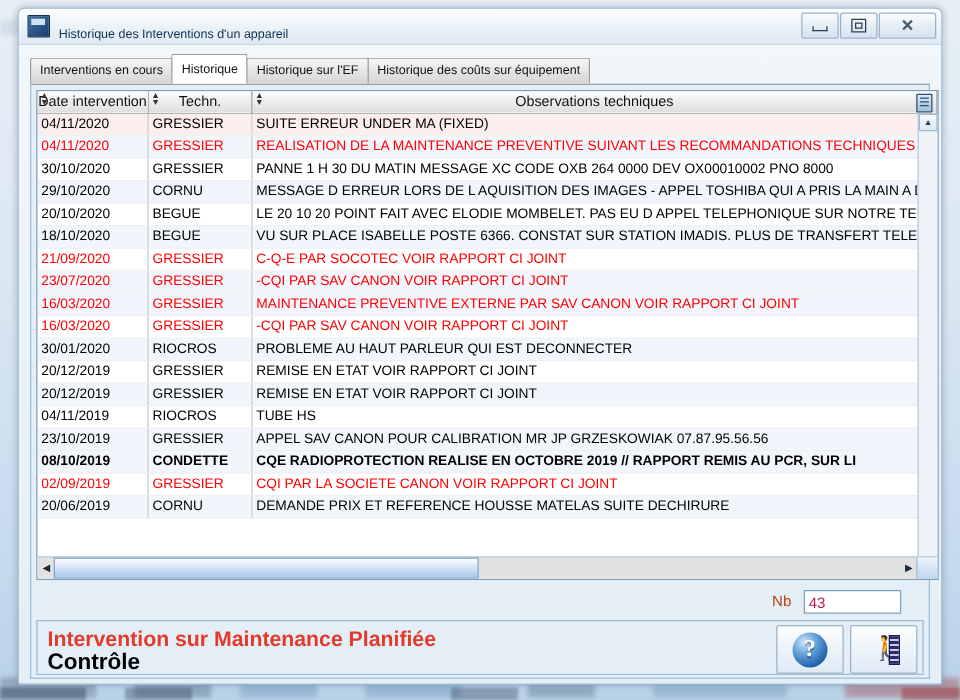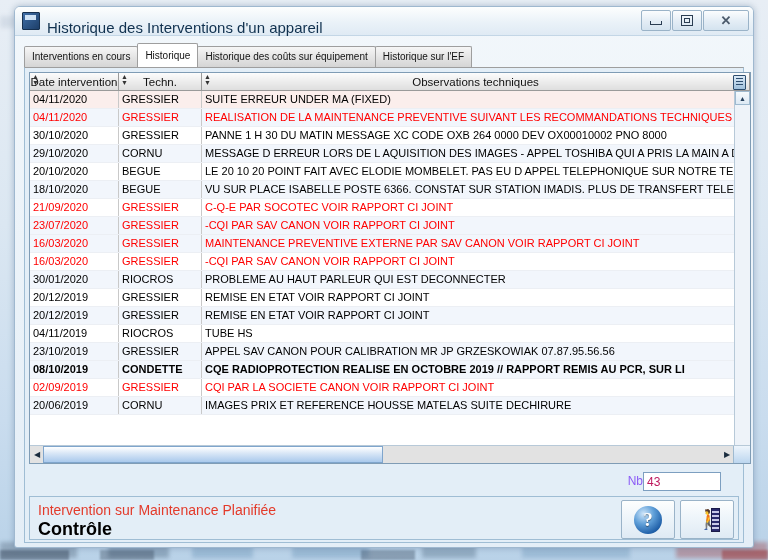--- a/index.html
+++ b/index.html
@@ -88,21 +88,21 @@
     flex: none;
   }
   .app-icon::after {
     content: "";
     position: absolute;
     left: 2px; top: 2px;
     width: 11px; height: 5px;
     background: #cfe2f5;
   }
   .title-text {
-    font-size: 15px;
+    font-size: 10px;
     color: #10314f;
     margin-left: 7px;
     white-space: nowrap;
     margin-top: 12px;
   }
   .win-buttons {
     position: absolute;
     right: 4px;
     top: 3px;
     display: flex;
@@ -309,21 +309,22 @@
     position: absolute;
     left: 4px; right: 4px;
     top: 400px;
     height: 26px;
     display: flex;
     align-items: center;
     justify-content: flex-end;
   }
   .nb-label {
     font-size: 12px;
-    color: #8b5cf6;
+    color: #c2410c;
+    margin-right: 10px;
     text-align: right;
   }
   .nb-input {
     width: 78px;
     height: 19px;
     border: 1px solid #7d9fc0;
     background: #fff;
     font-size: 12px;
     line-height: 19px;
     padding-left: 3px;
@@ -338,22 +339,23 @@
     left: 4px; right: 4px;
     top: 428px;
     height: 44px;
     border: 1px solid #9fbdd4;
     background: #e3eef7;
     box-sizing: border-box;
   }
   .footer-line1 {
     position: absolute;
     left: 8px; top: 5px;
-    font-size: 14px;
+    font-size: 17px;
     color: #e33a2a;
+    font-weight: bold;
   }
   .footer-line2 {
     position: absolute;
     left: 8px; top: 22px;
     font-size: 18px;
     color: #000;
     font-weight: bold;
   }
   .footer-buttons {
     position: absolute;
@@ -423,22 +425,22 @@
       </div>
       <div class="win-btn close">
         <span>✕</span>
       </div>
     </div>
   </div>
 
   <div class="tabstrip">
     <div class="tab">Interventions en cours</div>
     <div class="tab active">Historique</div>
+    <div class="tab">Historique sur l'EF</div>
     <div class="tab">Historique des coûts sur équipement</div>
-    <div class="tab">Historique sur l'EF</div>
   </div>
 
   <div class="page">
 
     <div class="grid-wrap">
       <table class="grid">
         <thead>
           <tr>
             <th class="c-date">
               <span class="sortmark">▲<br>▼</span>
@@ -537,21 +539,21 @@
               <td>CQE RADIOPROTECTION REALISE EN OCTOBRE 2019 // RAPPORT REMIS AU PCR, SUR LI</td>
             </tr>
             <tr class="red">
               <td class="c-date">02/09/2019</td>
               <td class="c-tech">GRESSIER</td>
               <td>CQI PAR LA SOCIETE CANON    VOIR RAPPORT CI JOINT</td>
             </tr>
             <tr class="alt">
               <td class="c-date">20/06/2019</td>
               <td class="c-tech">CORNU</td>
-              <td>IMAGES PRIX ET REFERENCE HOUSSE MATELAS SUITE DECHIRURE</td>
+              <td>DEMANDE PRIX ET REFERENCE HOUSSE MATELAS SUITE DECHIRURE</td>
             </tr>
           </tbody>
       </table>
 
       <div class="vscroll">
         <div class="vs-btn up">▲</div>
         <div class="vs-thumb"></div>
         <div class="vs-btn down">▼</div>
       </div>
 

